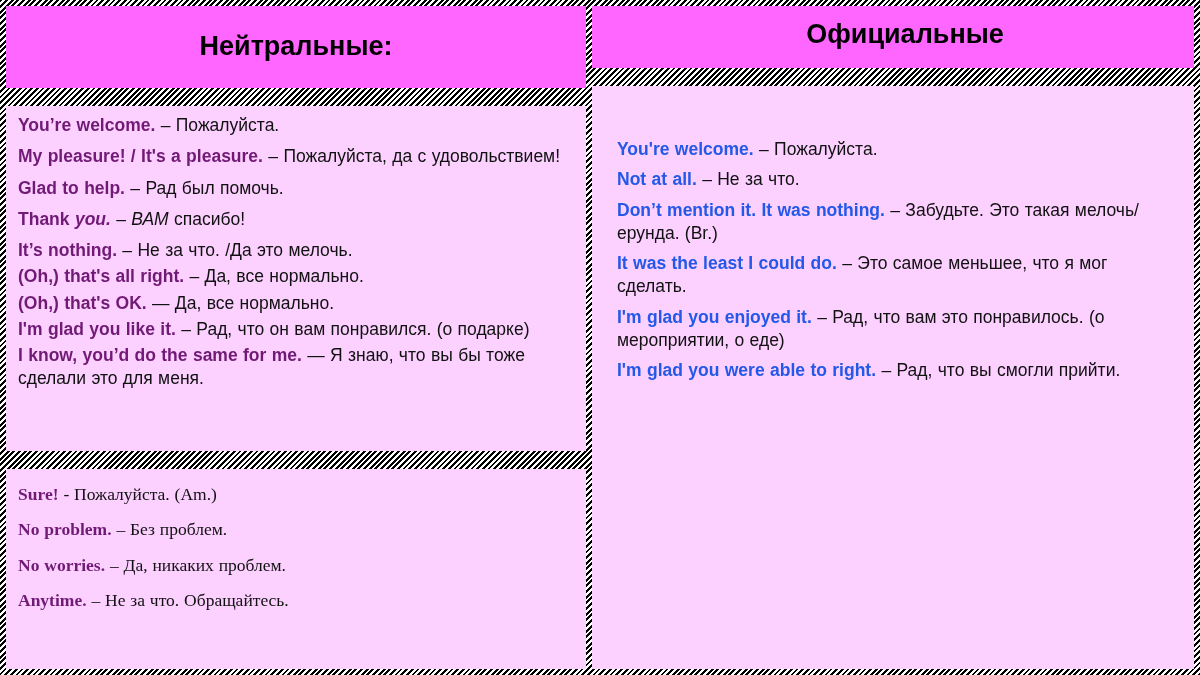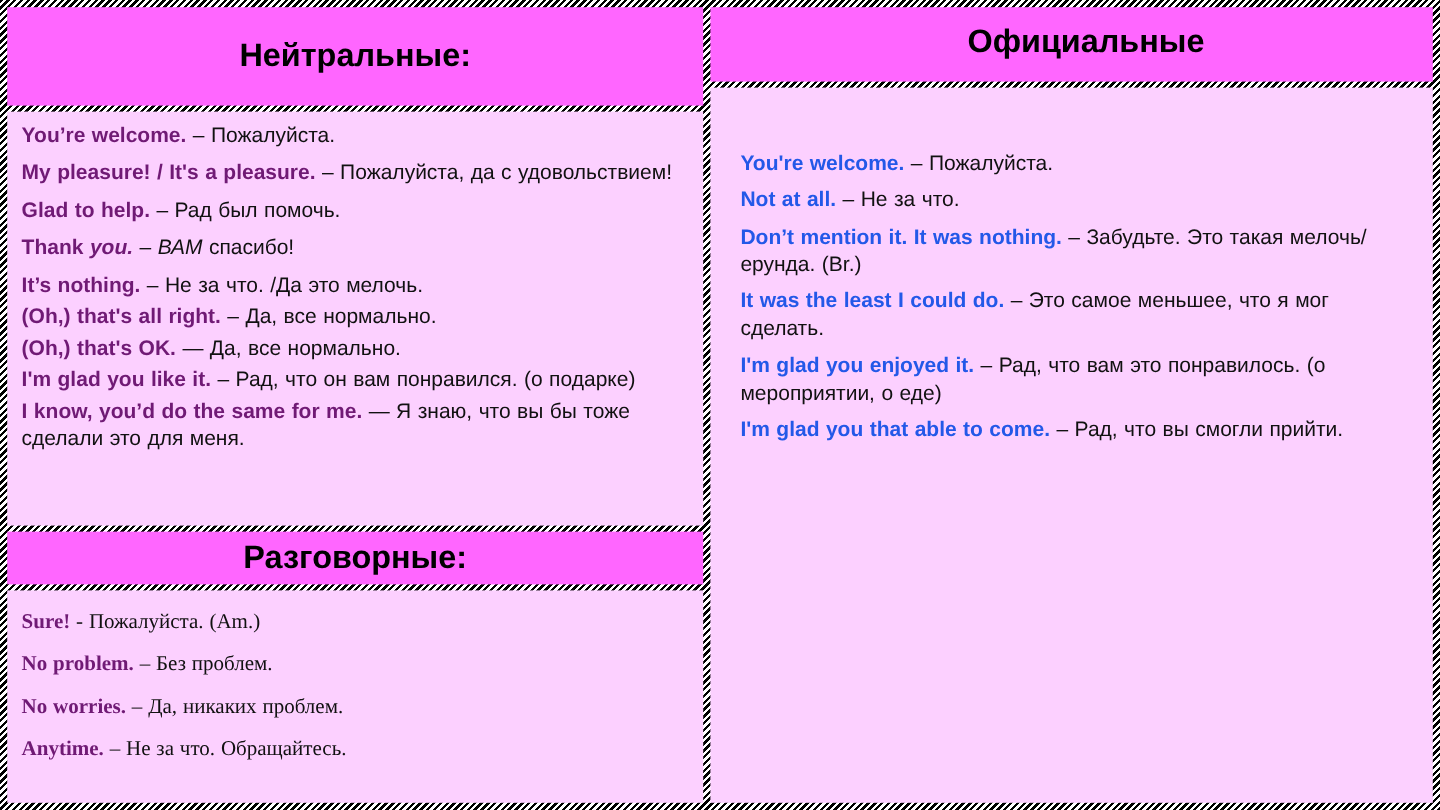--- a/index.html
+++ b/index.html
@@ -34,21 +34,21 @@
     width: 100%;
     height: 100%;
     display: flex;
     gap: 6px;
     background: transparent;
   }
 
   .col {
     display: flex;
     flex-direction: column;
-    gap: 5px;
+    gap: 18px;
   }
   .col-left  { width: 580px; flex: 0 0 580px; }
   .col-right { flex: 1 1 auto; }
 
   
   .banner {
     background: #ff66ff;
     display: flex;
     flex-direction: column;
     align-items: center;
@@ -156,23 +156,20 @@
         <p class="line tight">
           <span class="en">I'm glad you like it.</span><span> – Рад, что он вам понравился. (о подарке)</span>
         </p>
 
         <p class="line tight">
           <span class="en">I know, you’d do the same for me.</span><span>  —   Я знаю, что вы бы тоже сделали это для меня.</span>
         </p>
 
       </div>
 
-      <div class="banner banner-colloq">
-        <div class="banner-title">Разговорные:</div>
-      </div>
 
       <div class="pane pane-colloq">
 
         <p class="line">
           <span class="en">Sure!</span><span>  - Пожалуйста. (Am.)</span>
         </p>
 
         <p class="line">
           <span class="en">No problem.</span><span> – Без проблем.</span>
         </p>
@@ -214,21 +211,21 @@
 
         <p class="line">
           <span class="en-blue">It was the least I could do.</span><span> – Это самое меньшее, что я мог сделать.</span>
         </p>
 
         <p class="line">
           <span class="en-blue">I'm glad you enjoyed it.</span><span> – Рад, что вам это понравилось. (о мероприятии, о еде)</span>
         </p>
 
         <p class="line">
-          <span class="en-blue">I'm glad you that able to come.</span><span>  – Рад, что вы смогли прийти.</span>
+          <span class="en-blue">I'm glad you were able to right.</span><span>  – Рад, что вы смогли прийти.</span>
         </p>
 
       </div>
 
     </div>
 
   </div>
 </div>
 
 </body></html>

